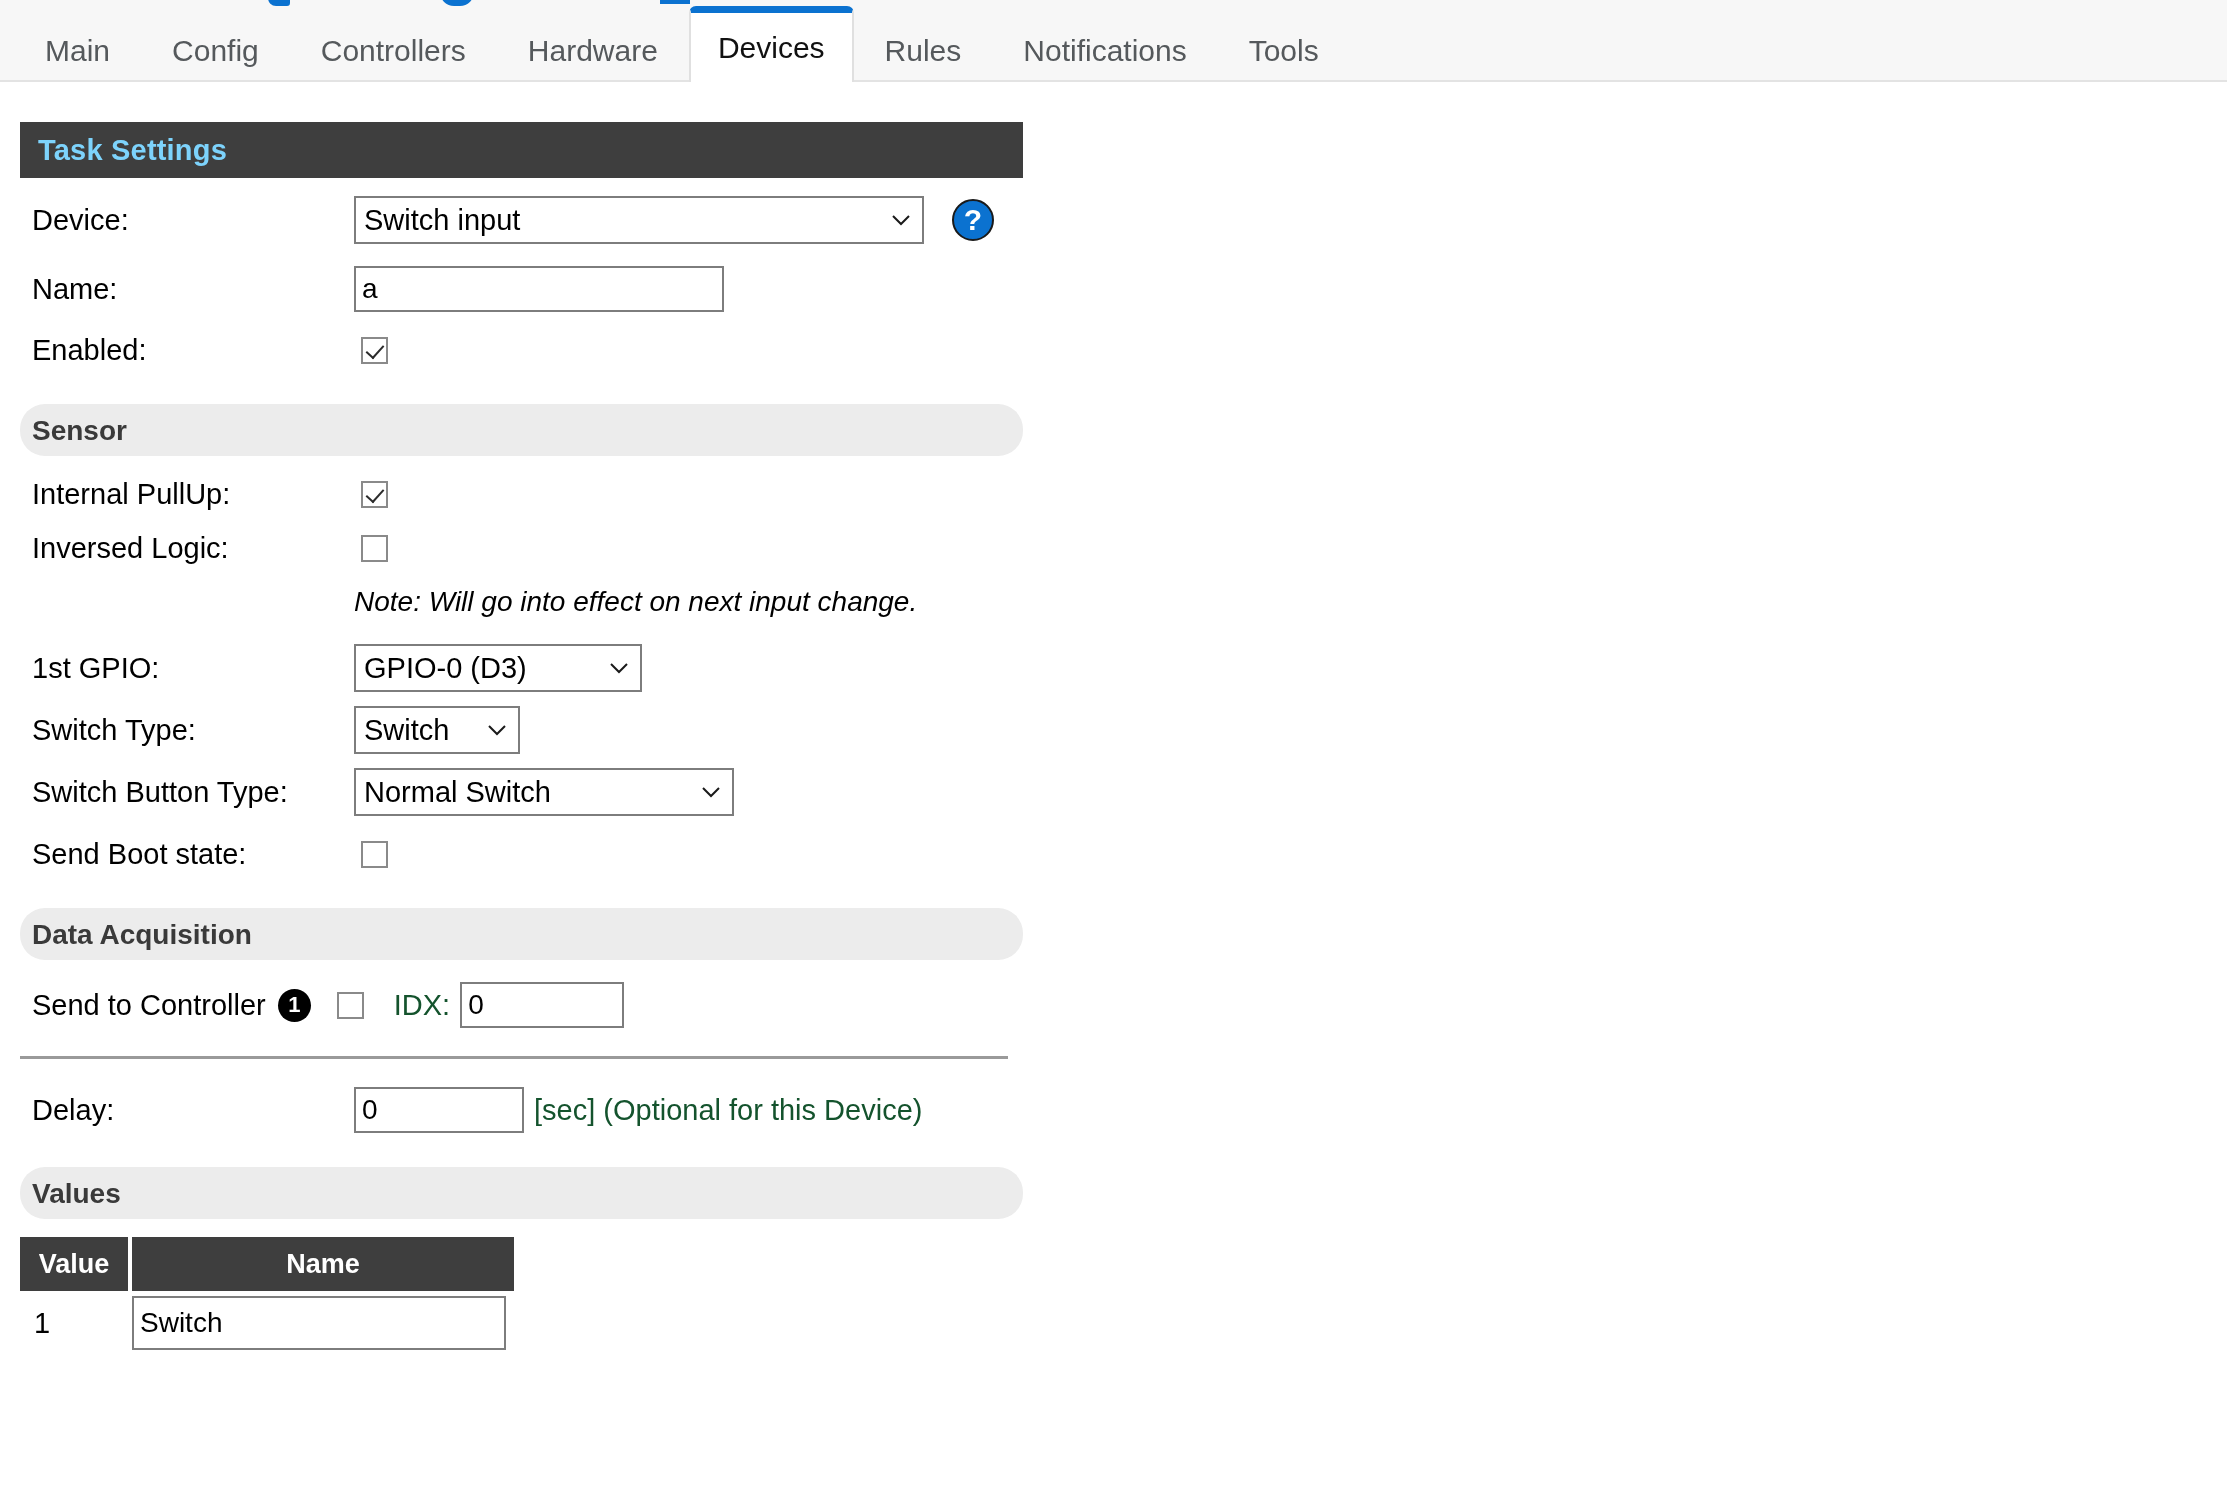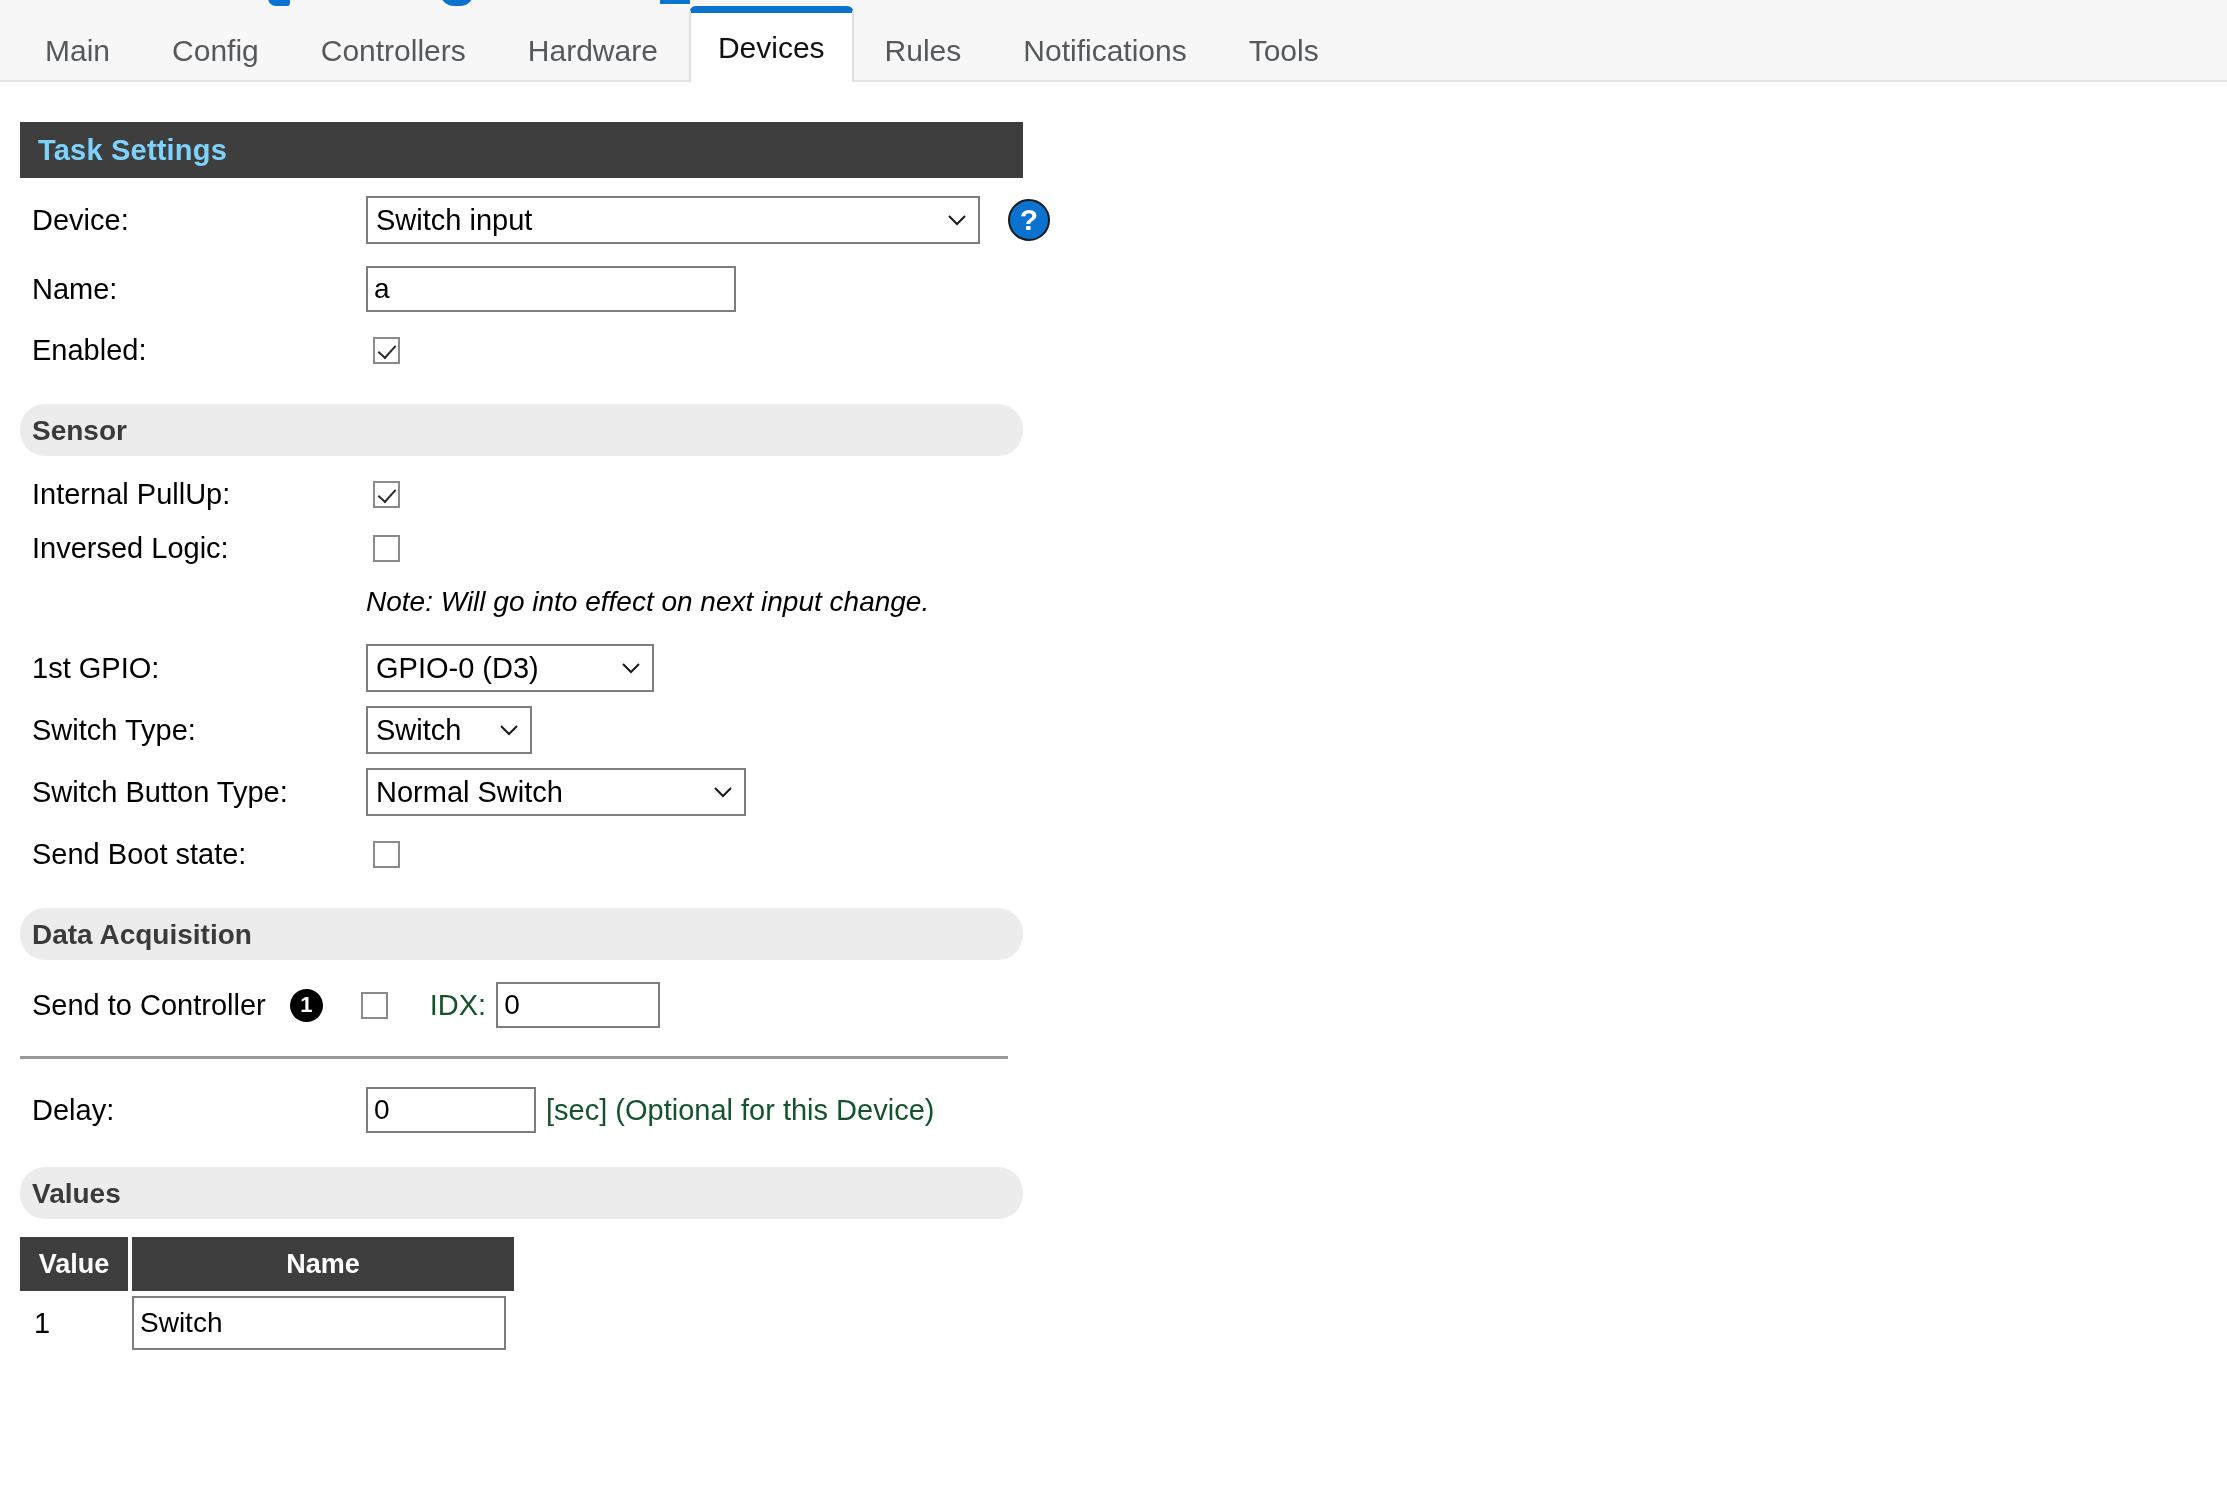--- a/index.html
+++ b/index.html
@@ -100,21 +100,20 @@
     padding: 11px 0 12px 12px;
     box-sizing: border-box;
     height: 52px;
     border-radius: 25px;
   }
 
   .row {
     display: flex;
     align-items: center;
     min-height: 40px;
-    gap: 12px;
   }
   .lbl {
     width: 334px;
     flex: 0 0 334px;
     font-size: 29px;
     color: #000000;
     padding-left: 12px;
     box-sizing: border-box;
     display: flex;
     align-items: center;
@@ -296,21 +295,21 @@
 
 <div class="panel">
 
   <div class="bar-dark">Task Settings</div>
 
   <div class="sp-18"></div>
 
   <div class="row">
     <div class="lbl">Device:</div>
     <div class="ctl">
-      <div class="sel" style="width:614px">
+      <div class="sel" style="width:570px">
         <span class="cap">Switch input</span>
         <span class="chev">
           <svg width="26" height="26" viewBox="0 0 26 26">
               <path d="M5 9 L13 17 L21 9" fill="none" stroke="#1a1a1a" stroke-width="2"></path>
             </svg>
         </span>
       </div>
       <div class="help" title="question-mark-icon">?</div>
     </div>
   </div>

